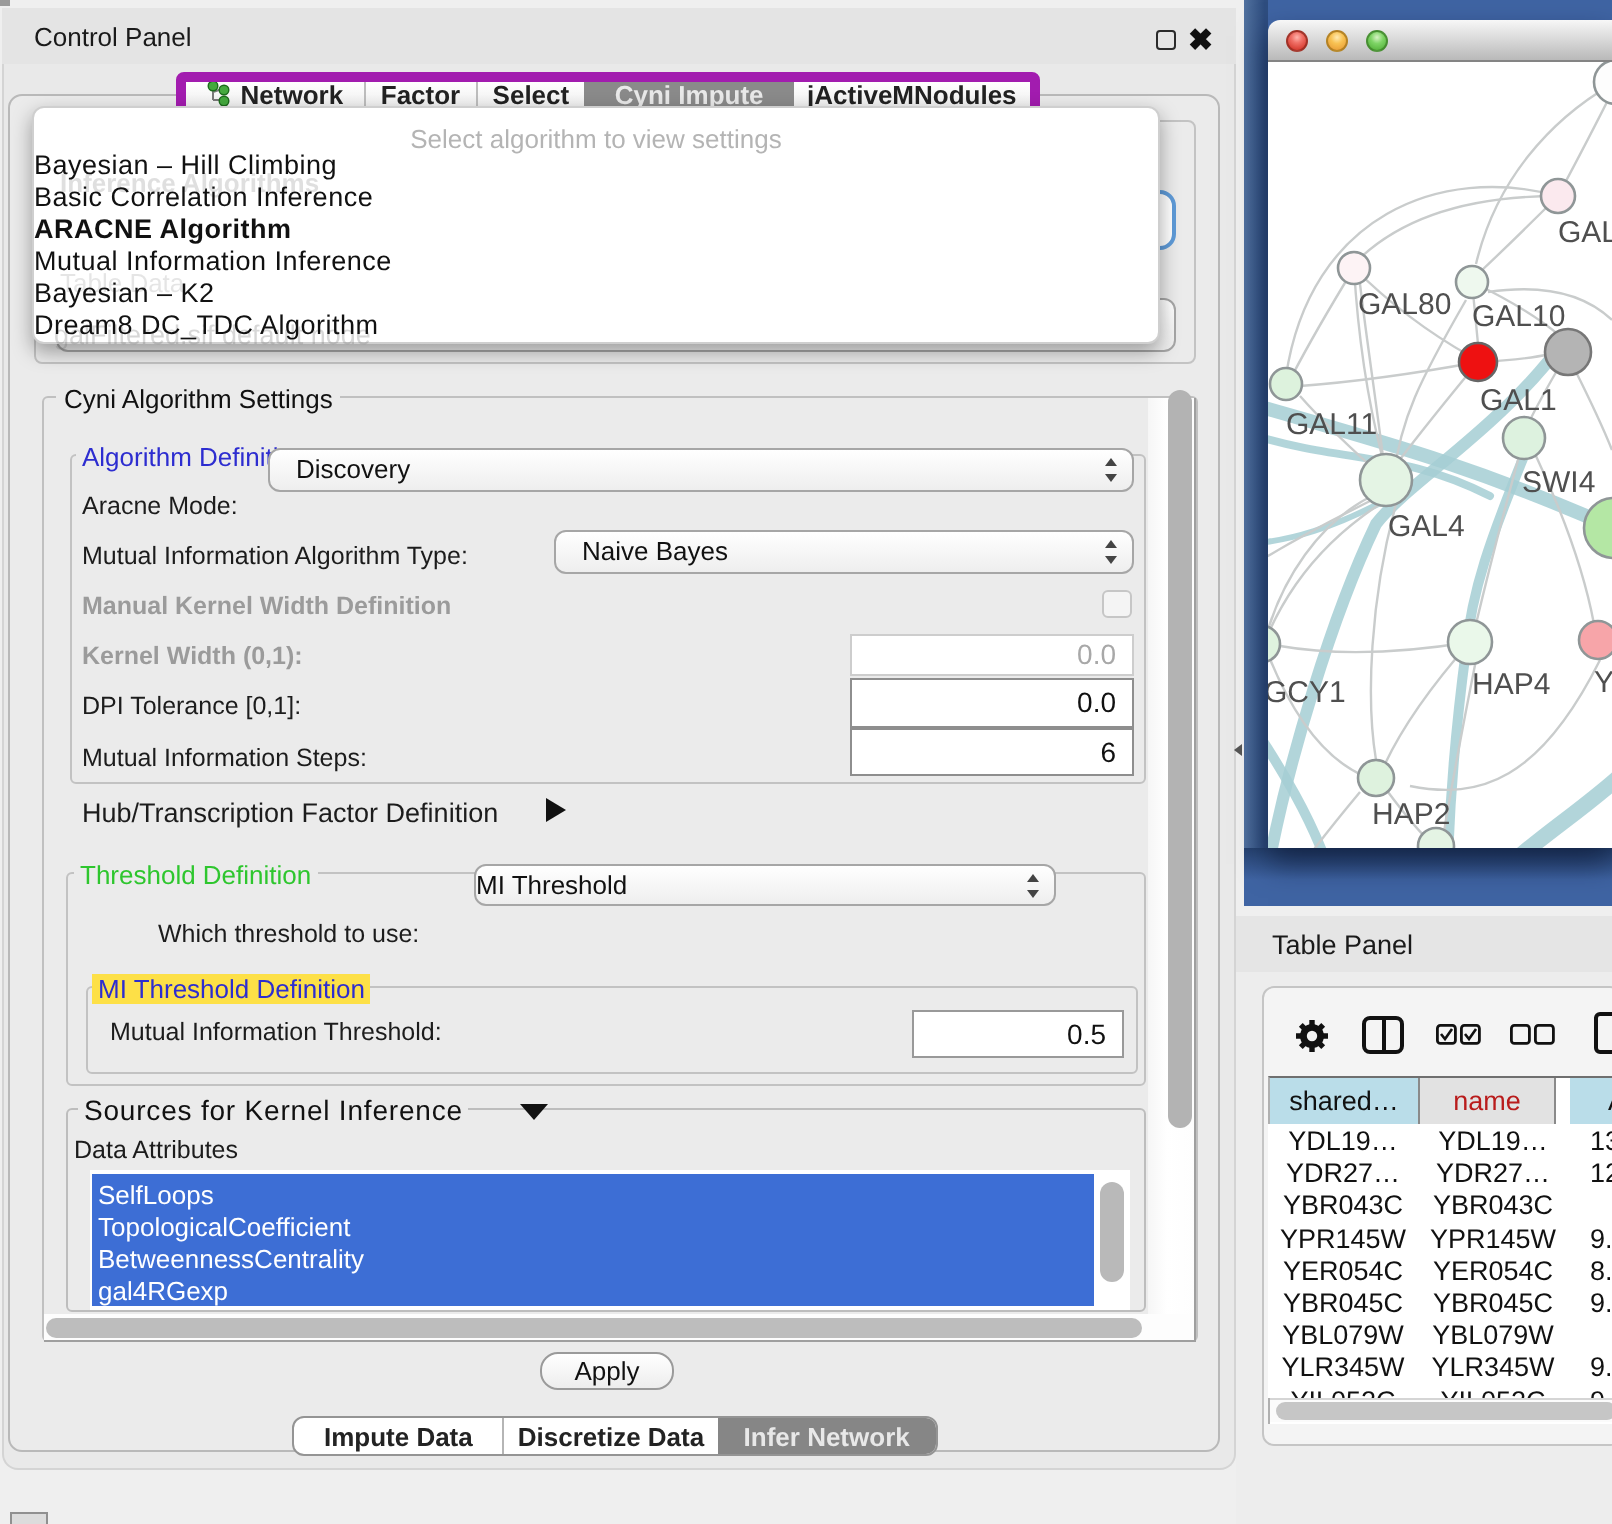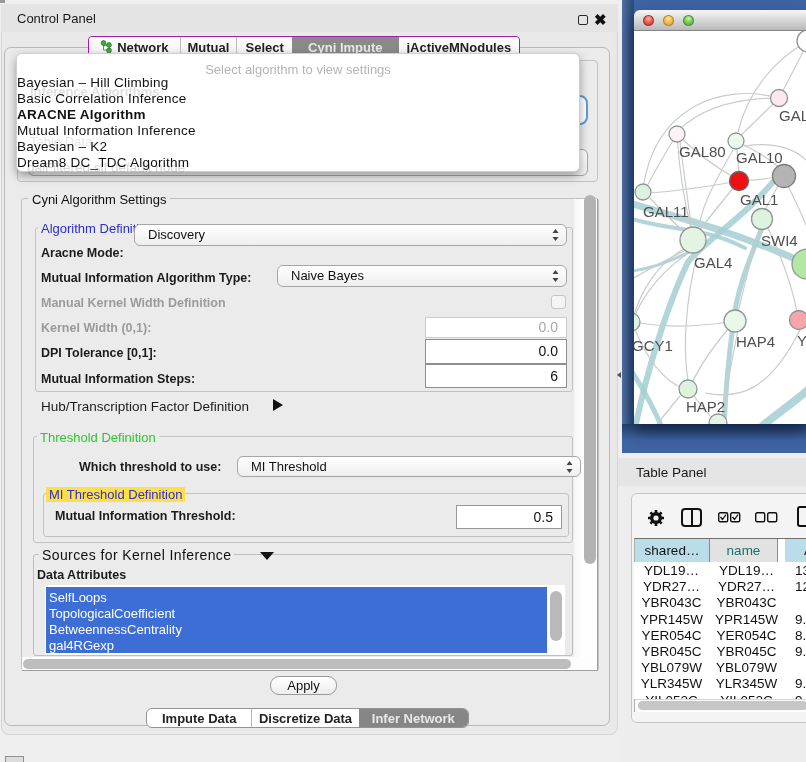--- a/index.html
+++ b/index.html
@@ -1,44 +1,44 @@
 <!DOCTYPE html>
 <html><head><meta charset="utf-8"><style>
 *{margin:0;padding:0;box-sizing:border-box}
 html,body{width:806px;height:762px;overflow:hidden;background:#efefef;font-family:"Liberation Sans",sans-serif}
 .abs{position:absolute}
 #root{position:relative;width:806px;height:762px;overflow:hidden}
-.lbl{font-size:12.5px;font-weight:bold;color:#1c1c1c;white-space:nowrap}
+.lbl{font-size:12.5px;font-weight:normal;color:#1c1c1c;white-space:nowrap}
 .glbl{font-size:12.5px;font-weight:bold;color:#9b9b9b;white-space:nowrap}
 .combo{background:linear-gradient(#ffffff,#eeeeee);border:1px solid #a6a6a6;border-radius:6px;font-size:13px;color:#111}
 .fld{background:#fff;font-size:14px;color:#111;text-align:right}
 .arr{position:absolute;right:7px;top:50%;transform:translateY(-50%);width:7px}
 </style></head><body>
 <div id="root">
 
 <div class="abs" style="left:0;top:0;width:5px;height:3px;background:#9a9a9a"></div>
 <div class="abs" style="left:1px;top:4px;width:617px;height:28px;background:#e4e4e4"></div>
 <div class="abs" style="left:1px;top:32px;width:617px;height:703px;background:#e9e9e9;border-radius:0 0 8px 8px;border:1px solid #d4d4d4;border-top:none"></div>
 <div class="abs" style="left:17px;top:11px;font-size:13px;color:#1a1a1a">Control Panel</div>
 <div class="abs" style="left:578px;top:15px;width:10px;height:10px;border:1.6px solid #2a2a2a;border-radius:2px"></div>
 <div class="abs" style="left:594px;top:11px;font-size:15px;font-weight:bold;color:#111">✖</div>
 <div class="abs" style="left:617px;top:372px;width:0;height:0;border-right:4px solid #555;border-top:3px solid transparent;border-bottom:3px solid transparent"></div>
 
 <div class="abs" style="left:4px;top:47px;width:606px;height:679px;background:#ebebeb;border:1px solid #b9b9b9;border-radius:7px"></div>
 
-<div class="abs" style="left:88px;top:36px;width:432px;height:22px;border:1px solid #a21caf;border-radius:4px;overflow:hidden;display:flex;background:#737373;font-size:13px;font-weight:600;color:#222">
+<div class="abs" style="left:88px;top:36px;width:432px;height:22px;border:5px solid #a21caf;border-radius:4px;overflow:hidden;display:flex;background:#737373;font-size:13px;font-weight:600;color:#222">
  <div style="width:92px;display:flex;align-items:center;justify-content:center;border-right:1px solid #bdbdbd;background:linear-gradient(#fff,#f0f0f0)">
   <svg width="13" height="14" viewBox="0 0 13 14" style="margin-right:4px">
           <path d="M3.5 4 L3.5 10 M3.5 10 L8 10 M3.5 6 L8 4.5" stroke="#7a7a7a" stroke-width="1" fill="none"></path>
           <circle cx="3.5" cy="3" r="2.4" fill="#44a93e" stroke="#1c6b1c" stroke-width=".7"></circle>
           <circle cx="9" cy="5" r="2.4" fill="#44a93e" stroke="#1c6b1c" stroke-width=".7"></circle>
           <circle cx="9" cy="10.5" r="2.4" fill="#44a93e" stroke="#1c6b1c" stroke-width=".7"></circle>
         </svg>
   Network</div>
- <div style="width:57px;display:flex;align-items:center;justify-content:center;border-right:1px solid #bdbdbd;background:linear-gradient(#fff,#f0f0f0)">Mutual</div>
+ <div style="width:57px;display:flex;align-items:center;justify-content:center;border-right:1px solid #bdbdbd;background:linear-gradient(#fff,#f0f0f0)">Factor</div>
  <div style="width:55px;display:flex;align-items:center;justify-content:center;background:linear-gradient(#fff,#f0f0f0)">Select</div>
  <div style="width:107px;display:flex;align-items:center;justify-content:center;background:#8a8a8a;color:#e9e9e9">Cyni Impute</div>
  <div style="width:121px;display:flex;align-items:center;justify-content:center;background:linear-gradient(#fff,#f0f0f0)">jActiveMNodules</div>
 </div>
 
 <div class="abs" style="left:17px;top:60px;width:581px;height:122px;border:1px solid #c3c3c3;border-radius:4px"></div>
 <div class="abs" style="left:28px;top:95px;width:560px;height:30px;background:#fff;border:2px solid #5f9bd8;border-radius:8px"></div>
 <div class="abs combo" style="left:28px;top:149px;width:560px;height:27px"></div>
 
 <div class="abs" style="left:21px;top:198px;width:578px;height:473px;border:1px solid #c0c0c0;border-radius:3px"></div>
@@ -79,21 +79,21 @@
 <div class="abs lbl" style="left:41px;top:372px">Mutual Information Steps:</div>
 <div class="abs fld" style="left:425px;top:364px;width:142px;height:24px;border:1px solid #8e8e8e;line-height:22px;padding-right:8px">6</div>
 
 <div class="abs" style="left:41px;top:399px;font-size:13.5px;color:#1c1c1c;white-space:nowrap">Hub/Transcription Factor Definition</div>
 <div class="abs" style="left:273px;top:399px;width:0;height:0;border-left:10px solid #111;border-top:6.5px solid transparent;border-bottom:6.5px solid transparent"></div>
 
 <div class="abs" style="left:33px;top:436px;width:540px;height:107px;border:1px solid #c2c2c2;border-radius:3px"></div>
 <div class="abs" style="left:37px;top:430px;background:#ebebeb;padding:0 3px;font-size:13px;color:#2ec62e">Threshold Definition</div>
 
 <div class="abs lbl" style="left:79px;top:460px">Which threshold to use:</div>
-<div class="abs combo" style="left:237px;top:456px;width:344px;height:21px;line-height:19px;padding-left:13px">MI Threshold
+<div class="abs combo" style="left:237px;top:432px;width:291px;height:21px;line-height:19px;">MI Threshold
  <svg class="arr" width="7" height="12" viewBox="0 0 7 12">
         <path d="M3.5 0 L6.5 4 L0.5 4 Z M3.5 12 L6.5 8 L0.5 8 Z" fill="#444"></path>
       </svg></div>
 
 <div class="abs" style="left:43px;top:493px;width:526px;height:44px;border:1px solid #c2c2c2;border-radius:3px"></div>
 <div class="abs" style="left:46px;top:487px;background:#fde047;padding:0 3px;font-size:13px;color:#2d2dd0">MI Threshold Definition</div>
 <div class="abs lbl" style="left:55px;top:509px">Mutual Information Threshold:</div>
 <div class="abs fld" style="left:456px;top:505px;width:106px;height:24px;border:1px solid #999;line-height:22px;padding-right:8px">0.5</div>
 
 <div class="abs" style="left:33px;top:554px;width:540px;height:102px;border:1px solid #bdbdbd;border-radius:3px"></div>
@@ -237,21 +237,21 @@
  <path d="M2.5 5 L4.5 7.5 L8 2.5 M14.5 5 L16.5 7.5 L20 2.5" stroke="#111" stroke-width="1.3" fill="none"></path>
 </svg>
 <svg class="abs" style="left:755px;top:512px" width="23" height="11" viewBox="0 0 23 11">
  <rect x="0.7" y="0.7" width="9" height="9" rx="1.5" fill="none" stroke="#111" stroke-width="1.4"></rect>
  <rect x="12.7" y="0.7" width="9" height="9" rx="1.5" fill="none" stroke="#111" stroke-width="1.4"></rect>
 </svg>
 <div class="abs" style="left:797px;top:506px;width:14px;height:21px;border:2.6px solid #111;border-radius:3px;background:#f4f4f4"></div>
 
 <div class="abs" style="left:634px;top:538px;width:172px;height:174px;border-left:1px solid #b0b0b0;border-top:1px solid #6f6f6f;background:#fff;overflow:hidden">
  <div class="abs" style="left:0;top:0;width:75px;height:24px;background:#badde9;border-right:1px solid #8a8a8a;border-bottom:1px solid #6f6f6f;text-align:center;font-size:13.5px;line-height:23px;color:#111">shared…</div>
- <div class="abs" style="left:75px;top:0;width:68px;height:24px;background:#e2e2e2;border-right:1px solid #8a8a8a;border-bottom:1px solid #6f6f6f;text-align:center;font-size:13.5px;line-height:23px;color:#0f766e">name</div>
+ <div class="abs" style="left:75px;top:0;width:68px;height:24px;background:#e2e2e2;border-right:1px solid #8a8a8a;border-bottom:1px solid #6f6f6f;text-align:center;font-size:13.5px;line-height:23px;color:#b91c1c">name</div>
  <div class="abs" style="left:150px;top:0;width:60px;height:24px;background:#badde9;border-bottom:1px solid #6f6f6f;text-align:left;padding-left:19px;font-size:13.5px;line-height:23px;color:#111">A</div>
 </div>
 
 <div class="abs" id="rows" style="left:634px;top:562px;width:172px;height:137px;background:#fff;overflow:hidden;font-size:13.5px;color:#111">
       <div class="abs" style="left:0;top:1px;width:75px;text-align:center">YDL19…</div>
       <div class="abs" style="left:75px;top:1px;width:75px;text-align:center">YDL19…</div>
       <div class="abs" style="left:161px;top:1px;width:40px">13</div>
       <div class="abs" style="left:0;top:17.2px;width:75px;text-align:center">YDR27…</div>
       <div class="abs" style="left:75px;top:17.2px;width:75px;text-align:center">YDR27…</div>
       <div class="abs" style="left:161px;top:17.2px;width:40px">12</div>

